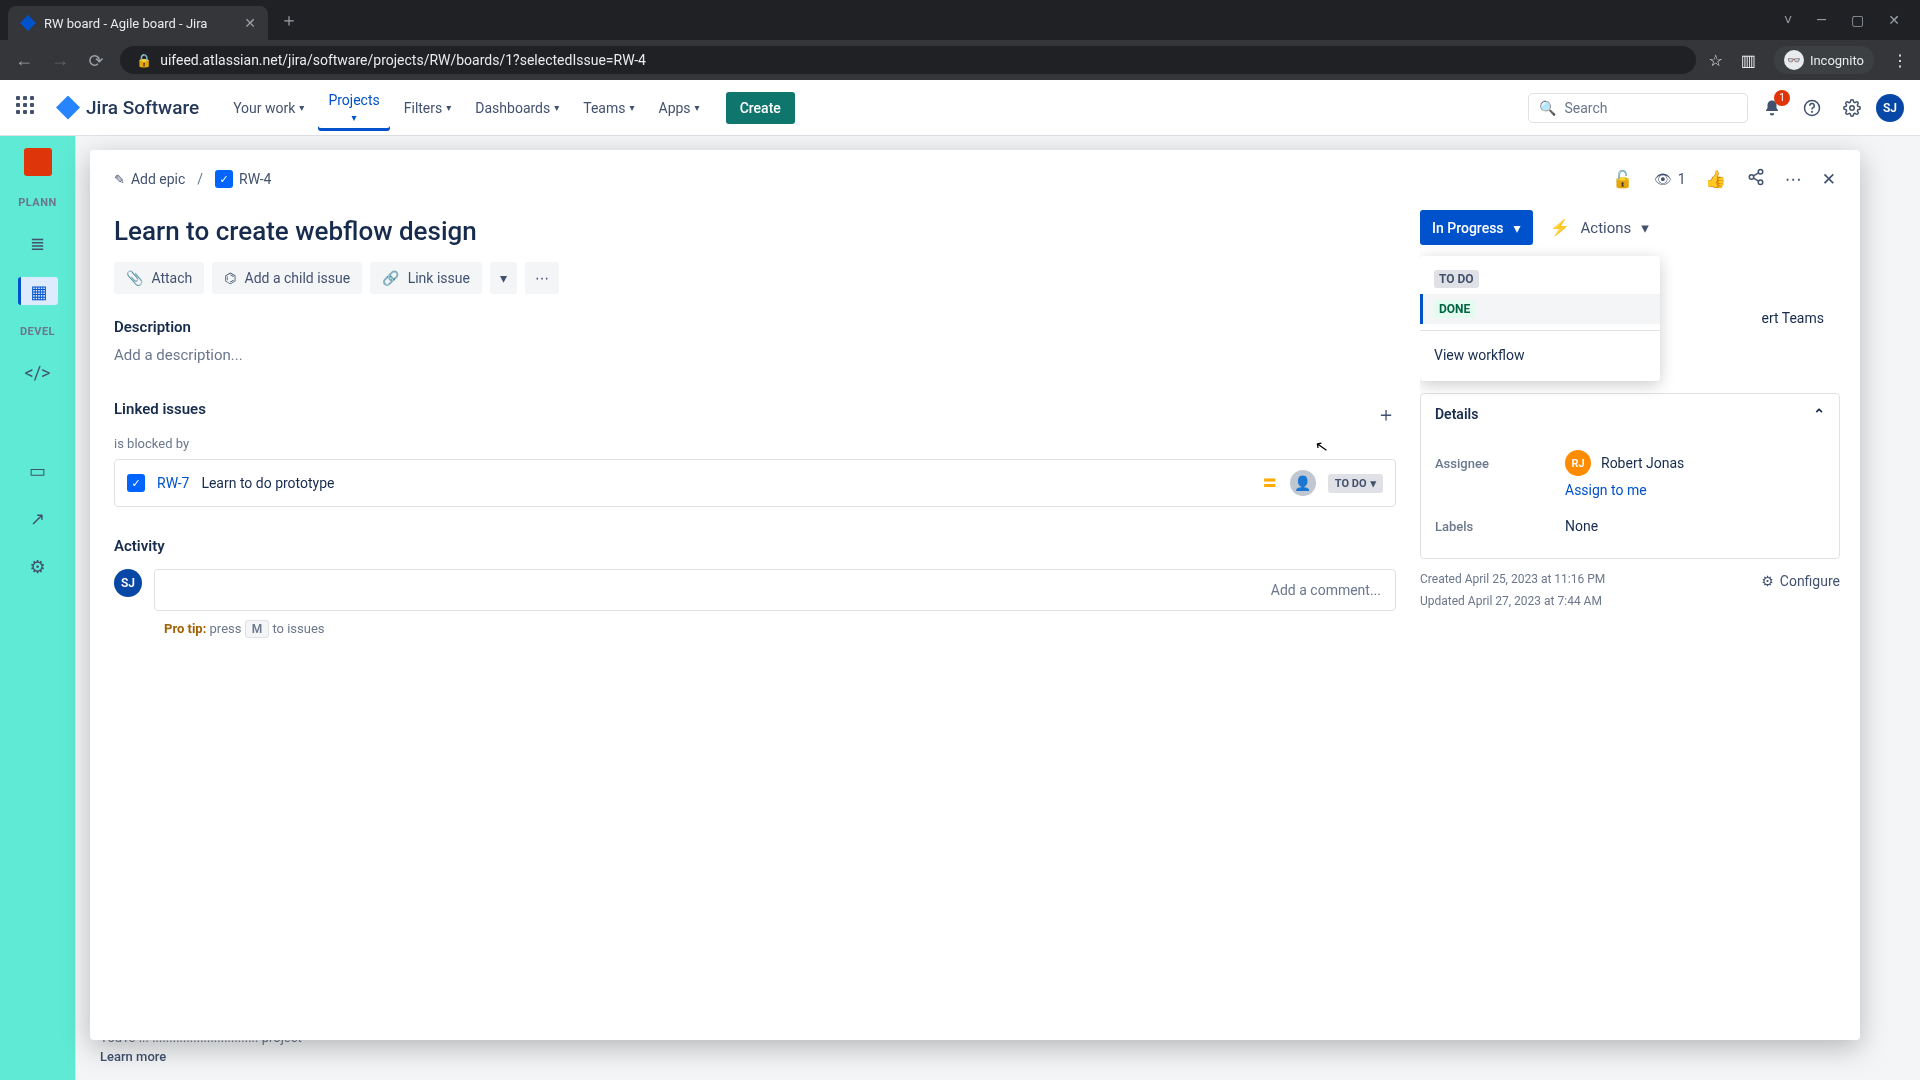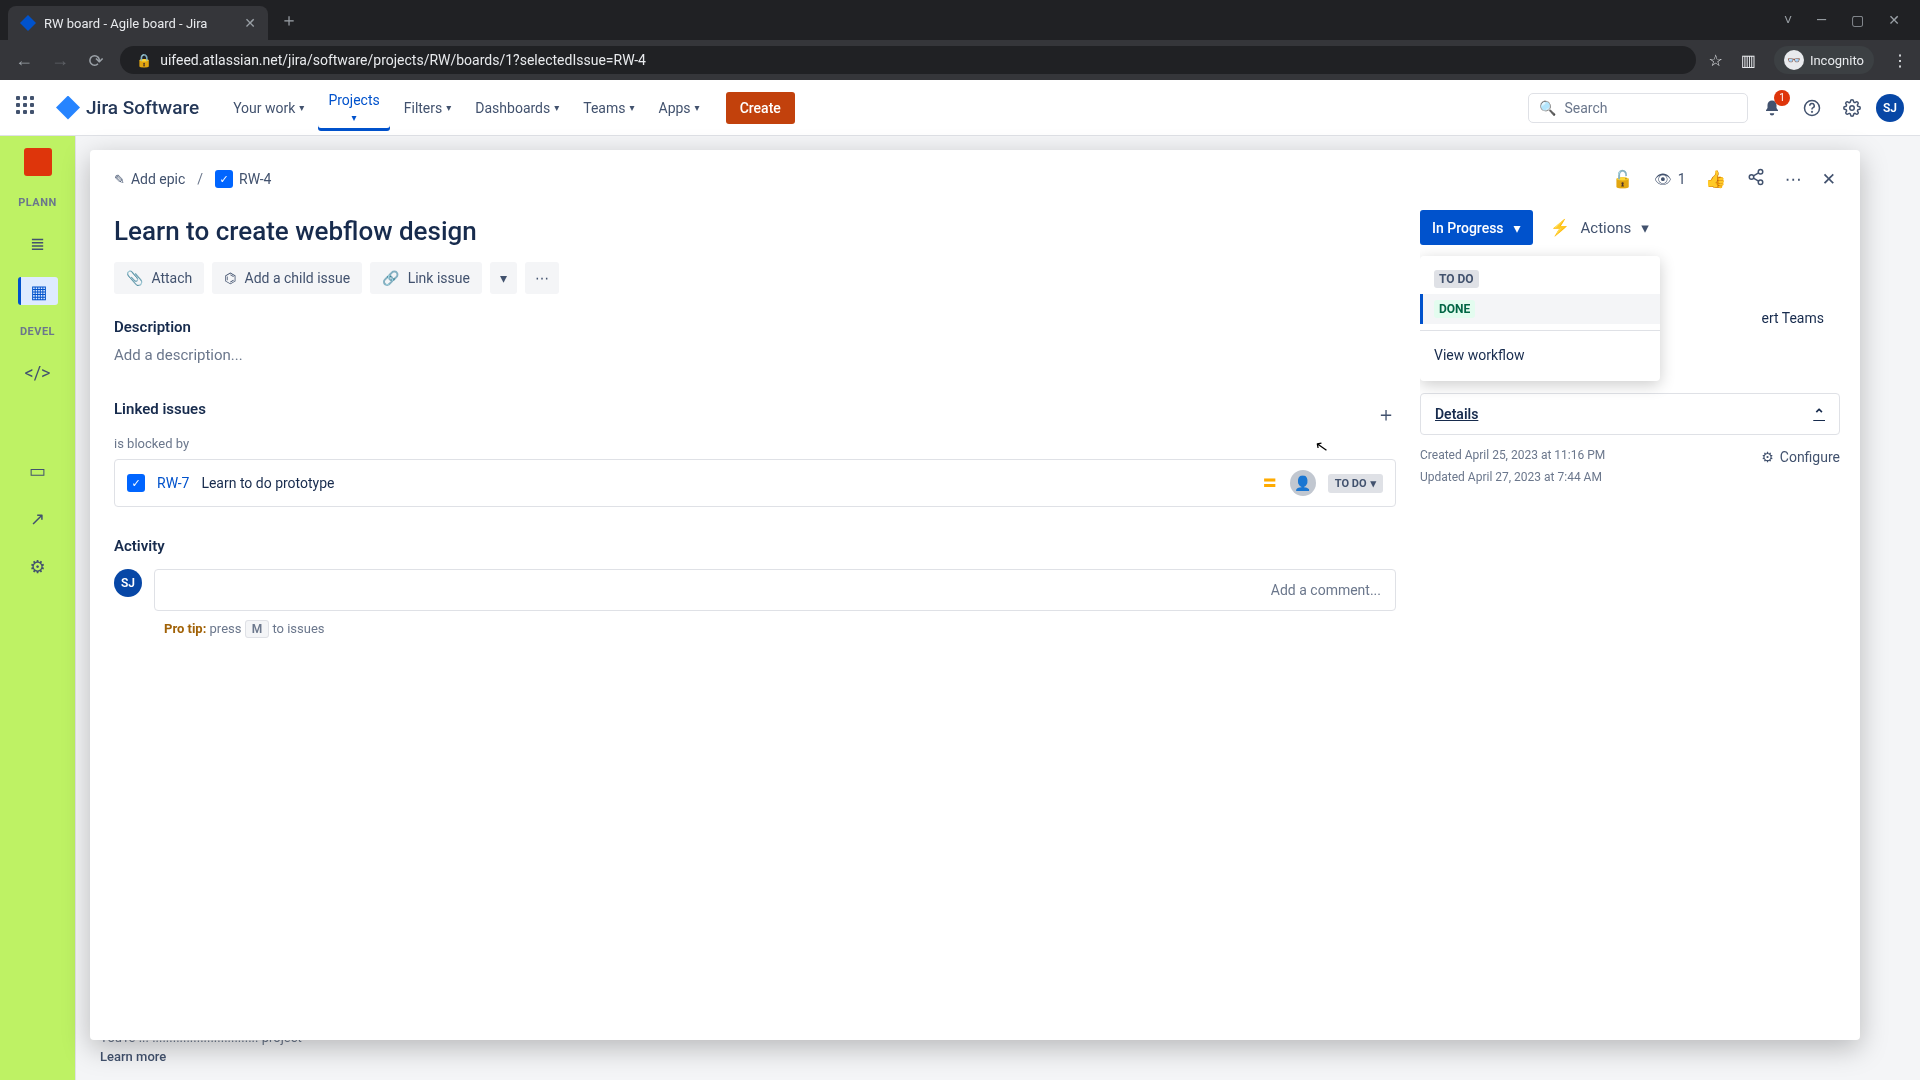--- a/index.html
+++ b/index.html
@@ -30,30 +30,30 @@
 .jira-header { display: flex; align-items: center; height: 56px; background: #fff; border-bottom: 1px solid #dfe1e6; padding: 0 16px; gap: 8px; }
 .apps-grid { width: 24px; height: 24px; display: grid; grid-template-columns: repeat(3,4px); grid-template-rows: repeat(3,4px); gap: 3px; cursor: pointer; margin-right: 8px; }
 .apps-grid span { background: #42526e; border-radius: 1px; }
 .jira-logo { display: flex; align-items: center; gap: 6px; margin-right: 16px; }
 .jira-logo-icon { width: 24px; height: 24px; background: #2684ff; clip-path: polygon(50% 0, 100% 50%, 50% 100%, 0 50%); }
 .jira-logo-text { color: #253858; font-size: 19px; font-weight: 500; }
 .jira-nav { display: flex; gap: 4px; }
 .jira-nav-item { display: flex; align-items: center; gap: 4px; padding: 8px 10px; color: #42526e; font-size: 14px; cursor: pointer; border-radius: 3px; }
 .jira-nav-item.active { color: #0052cc; box-shadow: inset 0 -3px 0 #0052cc; flex-direction: column; }
 .jira-nav-item .chev { font-size: 10px; }
-.create-btn { background: #c2410c; color: #fff; padding: 8px 14px; border-radius: 3px; font-size: 14px; font-weight: 500; cursor: pointer; margin-left: 8px; }
+.create-btn { background: #0f766e; color: #fff; padding: 8px 14px; border-radius: 3px; font-size: 14px; font-weight: 500; cursor: pointer; margin-left: 8px; }
 .header-spacer { flex: 1; }
 .search-box { display: flex; align-items: center; gap: 8px; border: 1px solid #dfe1e6; border-radius: 5px; padding: 6px 10px; width: 220px; color: #6b778c; font-size: 14px; }
 .header-icon { width: 32px; height: 32px; border-radius: 50%; display: flex; align-items: center; justify-content: center; color: #42526e; font-size: 18px; cursor: pointer; position: relative; }
 .notif-badge { position: absolute; top: -2px; right: -2px; background: #de350b; color: #fff; font-size: 10px; border-radius: 50%; width: 16px; height: 16px; display: flex; align-items: center; justify-content: center; }
 .avatar-sm { width: 28px; height: 28px; border-radius: 50%; background: #0747a6; color: #fff; display: flex; align-items: center; justify-content: center; font-size: 12px; font-weight: 600; }
 
 
 .jira-body { display: flex; height: calc(1080px - 40px - 40px - 56px); }
-.sidebar { width: 76px; background: #bef264; padding: 12px 0; display: flex; flex-direction: column; align-items: center; gap: 20px; border-right: 1px solid #dfe1e6; }
+.sidebar { width: 76px; background: #5eead4; padding: 12px 0; display: flex; flex-direction: column; align-items: center; gap: 20px; border-right: 1px solid #dfe1e6; }
 .sidebar-proj { width: 28px; height: 28px; background: #de350b; border-radius: 3px; }
 .sidebar-label { font-size: 11px; color: #6b778c; font-weight: 700; letter-spacing: 0.5px; }
 .sidebar-icon { width: 28px; height: 28px; display: flex; align-items: center; justify-content: center; color: #42526e; font-size: 18px; cursor: pointer; border-radius: 3px; }
 .sidebar-icon.active { color: #0052cc; background: #deebff; border-left: 3px solid #0052cc; width: 40px; }
 
 
 .modal-backdrop { position: absolute; top: 150px; left: 90px; right: 60px; bottom: 40px; background: #fff; border-radius: 4px; box-shadow: 0 8px 28px rgba(0,0,0,0.25); display: flex; flex-direction: column; }
 .modal-header { display: flex; align-items: center; padding: 18px 24px 10px; gap: 12px; }
 .breadcrumb { display: flex; align-items: center; gap: 12px; font-size: 14px; color: #42526e; }
 .breadcrumb-item { display: flex; align-items: center; gap: 6px; cursor: pointer; }
@@ -104,21 +104,21 @@
 .status-dropdown { position: absolute; top: 56px; left: 0; width: 240px; background: #fff; border-radius: 4px; box-shadow: 0 4px 16px rgba(0,0,0,0.2); padding: 8px 0; z-index: 10; }
 .dd-item { padding: 8px 14px; font-size: 12px; font-weight: 700; cursor: pointer; }
 .dd-item.todo { color: #42526e; }
 .dd-item.todo span { background: #dfe1e6; padding: 2px 5px; border-radius: 3px; }
 .dd-item.done { color: #006644; border-left: 3px solid #0052cc; background: #f4f5f7; padding-left: 11px; }
 .dd-item.done span { background: #e3fcef; padding: 2px 5px; border-radius: 3px; }
 .dd-divider { border-top: 1px solid #dfe1e6; margin: 6px 0; }
 .dd-view { padding: 10px 14px; font-size: 14px; color: #172b4d; cursor: pointer; }
 
 .panel { border: 1px solid #dfe1e6; border-radius: 4px; margin-bottom: 10px; }
-.panel-header { display: flex; align-items: center; justify-content: space-between; padding: 12px 14px; font-size: 14px; font-weight: 600; color: #172b4d; cursor: pointer; text-decoration: underline; }
+.panel-header { display: flex; align-items: center; justify-content: space-between; padding: 12px 14px; font-size: 14px; font-weight: 600; color: #172b4d; cursor: pointer; }
 .panel-body { padding: 6px 14px 14px; }
 .field-row { display: flex; align-items: center; padding: 10px 0; }
 .field-label { width: 130px; font-size: 13px; color: #6b778c; font-weight: 500; }
 .field-value { display: flex; align-items: center; gap: 10px; font-size: 14px; color: #172b4d; }
 .avatar-rj { width: 26px; height: 26px; border-radius: 50%; background: #ff8b00; color: #fff; display: flex; align-items: center; justify-content: center; font-size: 11px; font-weight: 600; }
 .assign-me { color: #0052cc; font-size: 14px; cursor: pointer; margin-left: 130px; margin-top: -4px; margin-bottom: 10px; }
 .partial-reporter { position: absolute; color: #172b4d; font-size: 14px; top: 110px; right: 36px; z-index: 5; }
 
 .timestamps { font-size: 12px; color: #6b778c; line-height: 1.8; margin-top: 10px; display: flex; justify-content: space-between; align-items: flex-start; }
 .configure { display: flex; align-items: center; gap: 6px; font-size: 14px; color: #42526e; cursor: pointer; }
@@ -378,20 +378,36 @@
 
       <div class="partial-reporter">ert Teams</div>
 
       <div style="height:130px"></div>
 
       <div class="panel">
         <div class="panel-header">
           <span>Details</span>
           <span>⌃</span>
         </div>
+        <div class="panel-body">
+          <div class="field-row">
+            <div class="field-label">Assignee</div>
+            <div class="field-value">
+              <div class="avatar-rj">
+                  <span>RJ</span>
+                </div>
+              <span>Robert Jonas</span>
+            </div>
+          </div>
+          <div class="assign-me">Assign to me</div>
+          <div class="field-row">
+            <div class="field-label">Labels</div>
+            <div class="field-value">None</div>
+          </div>
+        </div>
       </div>
 
       <div class="timestamps">
         <div>
           <div>Created April 25, 2023 at 11:16 PM</div>
           <div>Updated April 27, 2023 at 7:44 AM</div>
         </div>
         <div class="configure">
           <span>⚙</span>
           <span>Configure</span>

